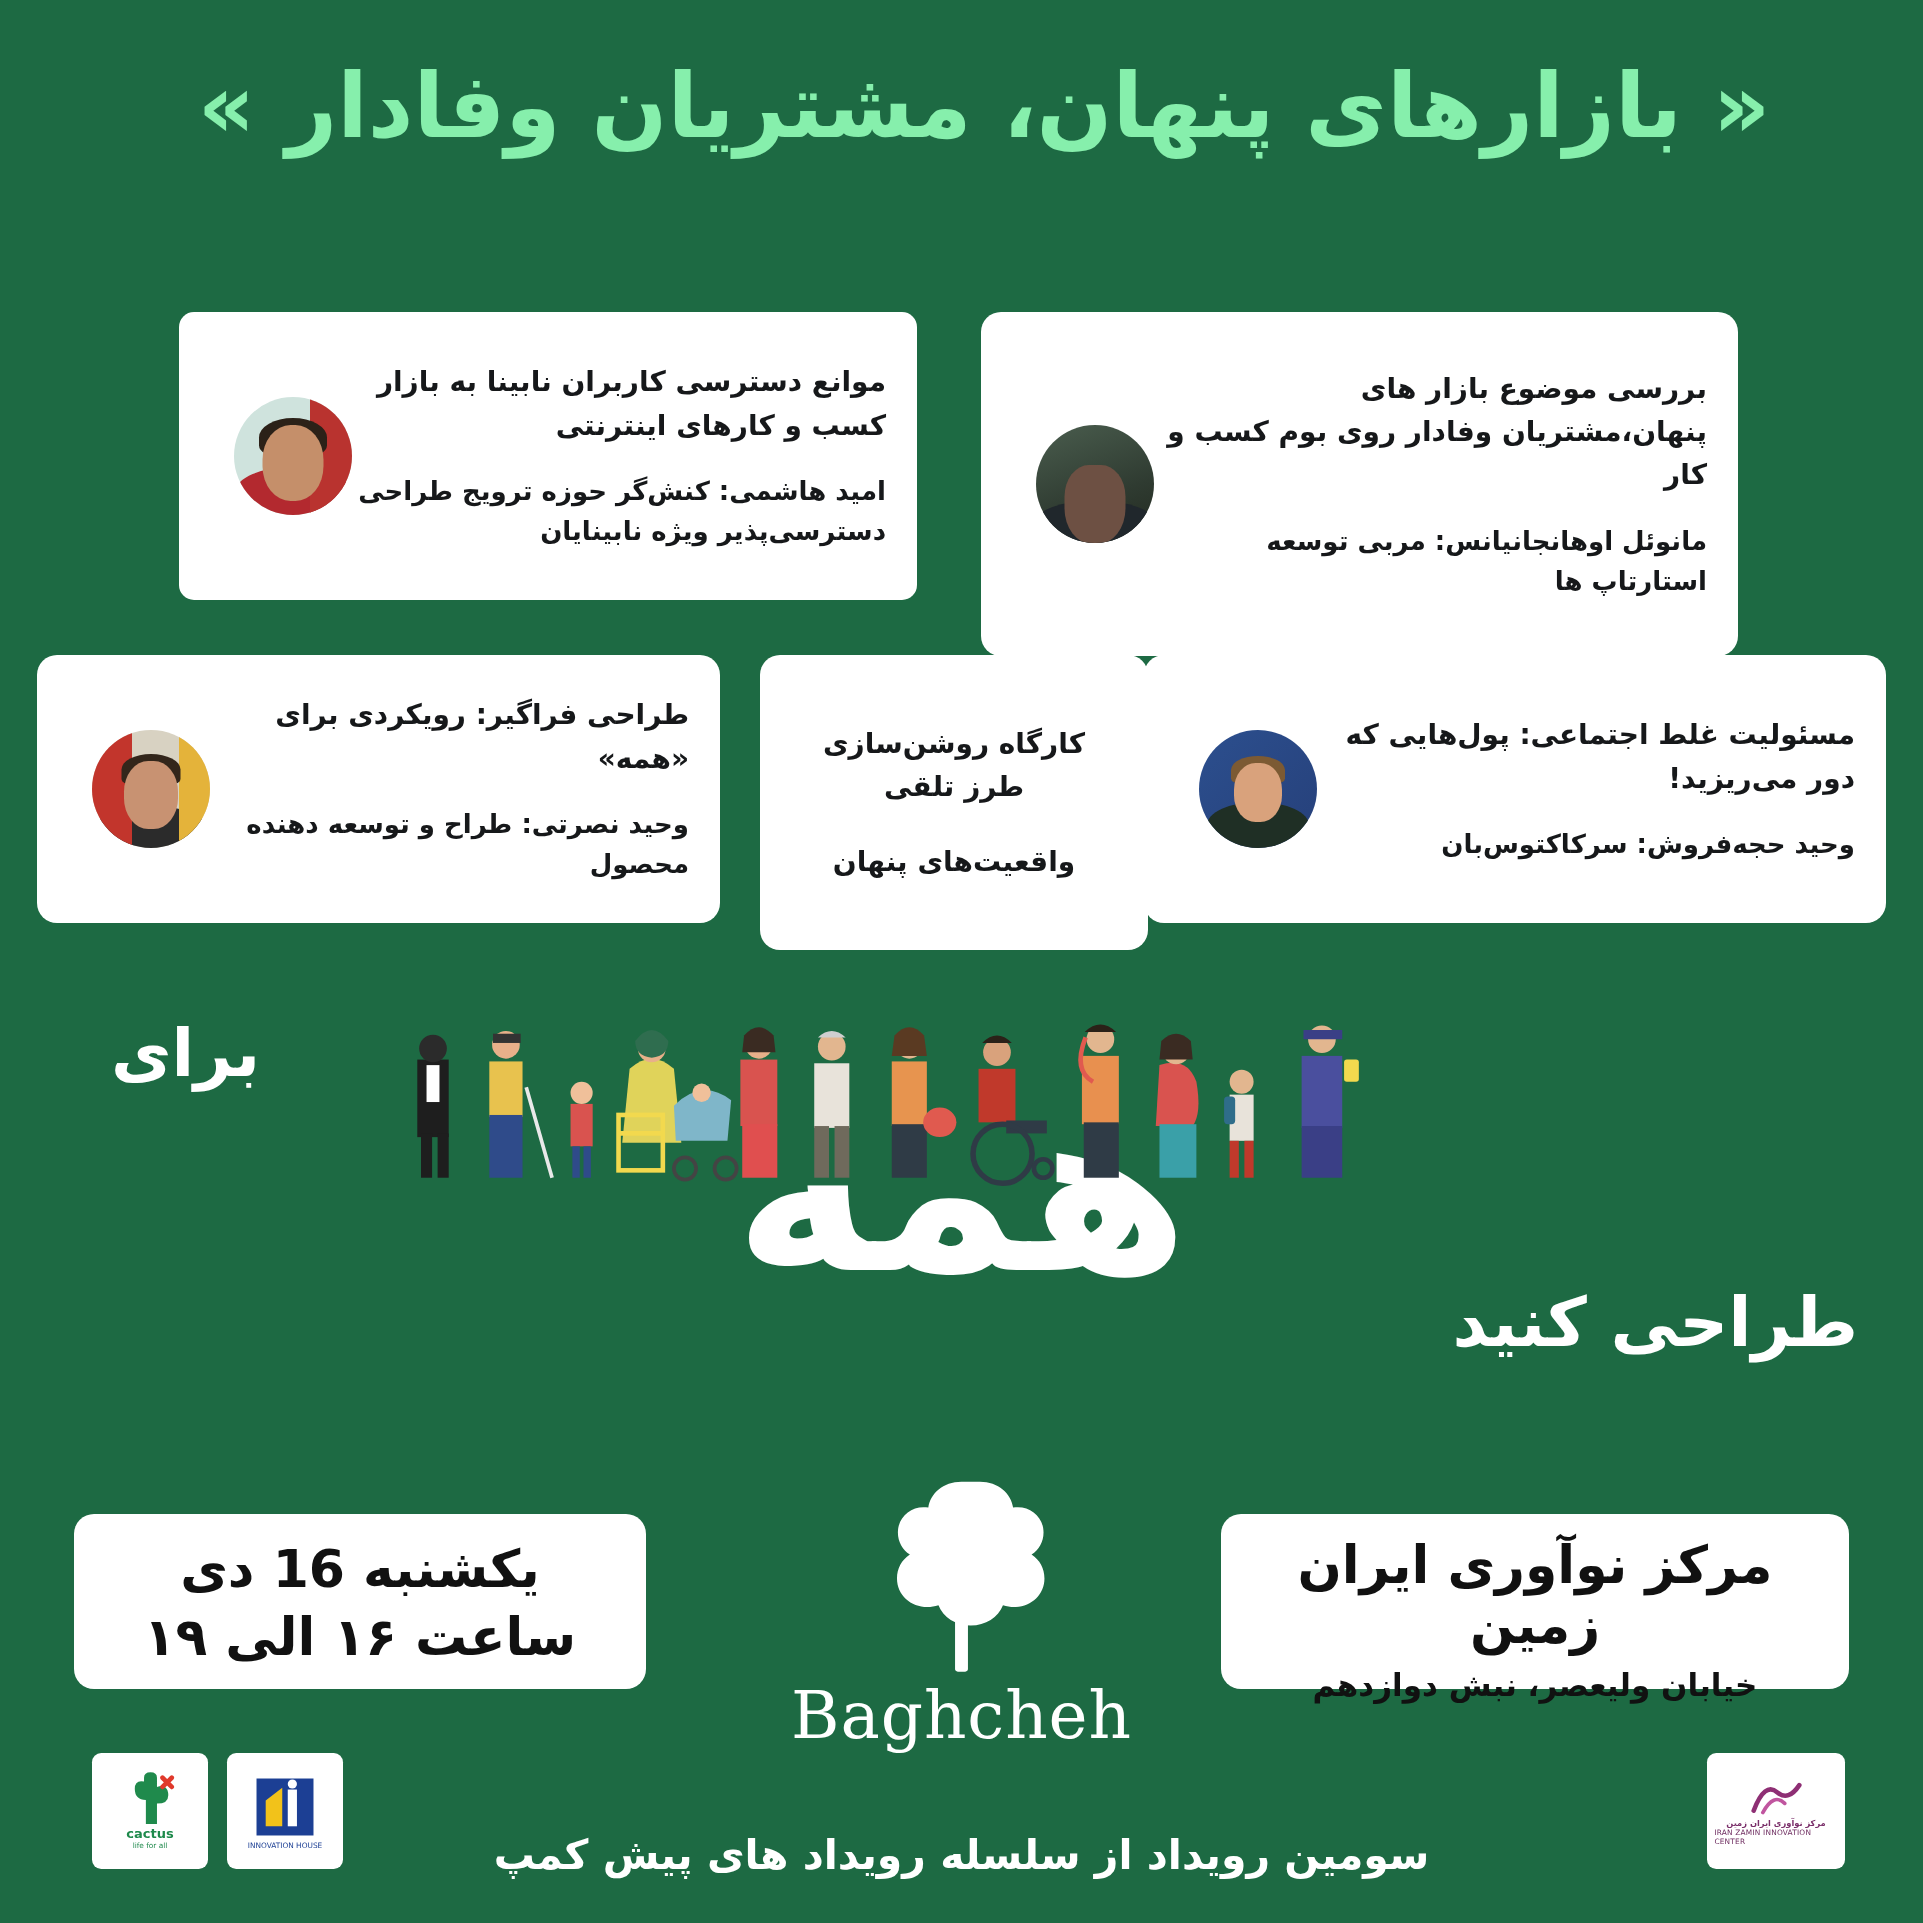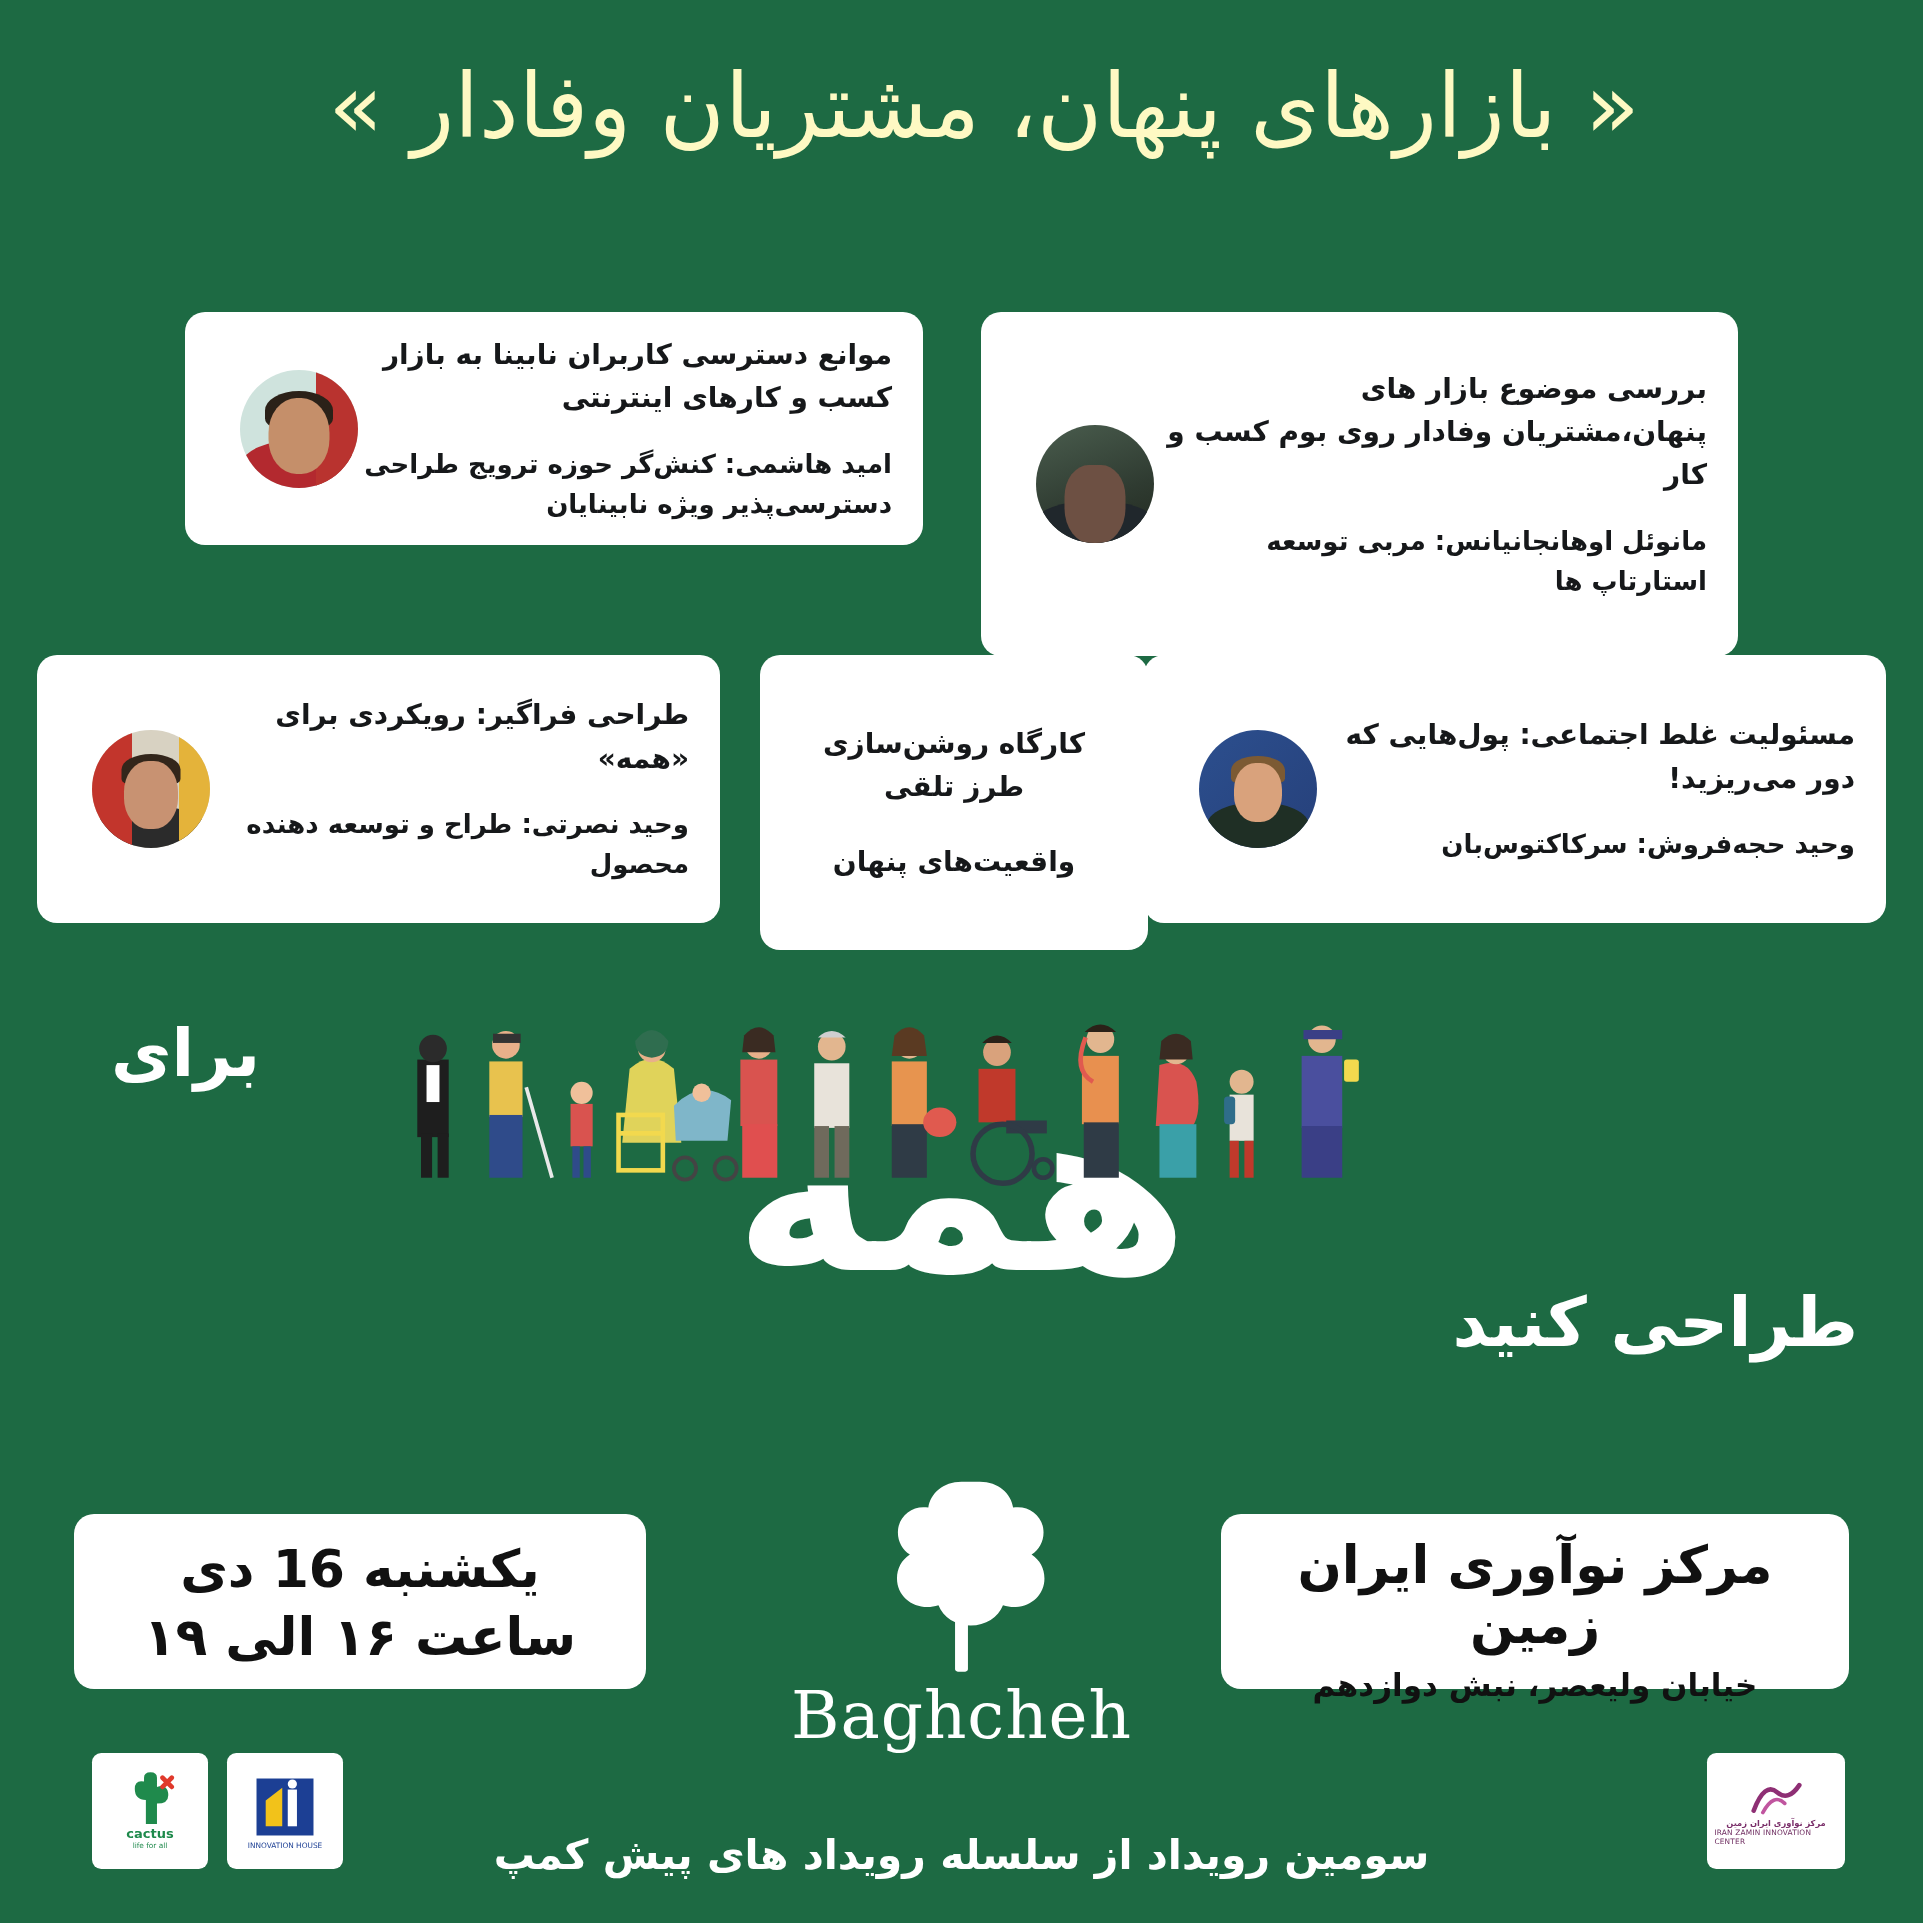--- a/index.html
+++ b/index.html
@@ -19,23 +19,23 @@
     box-sizing: border-box;
   }
 
   
   .title {
     position: absolute;
     top: 54px;
     left: 0;
     right: 0;
     text-align: center;
-    color: #fef9c3;
+    color: #86efac;
     font-size: 89px;
-    font-weight: normal;
+    font-weight: bold;
     letter-spacing: 0px;
     direction: rtl;
     padding-left: 45px;
   }
 
   
   .card {
     position: absolute;
     background: #ffffff;
     border-radius: 20px;
@@ -92,21 +92,21 @@
 
   .av4 { background: #d8d2c2; }
   .av4 .bg2{position:absolute;left:0;top:0;width:34%;height:100%;background:#c2352c;}
   .av4 .bg3{position:absolute;right:0;top:0;width:26%;height:100%;background:#e4b33a;}
   .av4:after{content:"";position:absolute;left:50%;top:26%;width:54px;height:68px;transform:translateX(-50%);background:#c89272;border-radius:45%;}
   .av4:before{content:"";position:absolute;left:50%;bottom:0;width:111px;height:42px;transform:translateX(-50%);background:#2b2b2b;border-radius:50% 50% 0 0;}
   .av4 .hair{position:absolute;left:50%;top:20%;width:59px;height:31px;transform:translateX(-50%);background:#33261b;border-radius:50% 50% 20% 20%;}
 
   
   #card-1 { top: 312px;  right: 185px; width: 757px;  height: 344px; }
-  #card-2 { top: 312px;  left: 185px;  width: 738px;  height: 233px; }
+  #card-2 { top: 312px;  left: 179px;  width: 738px;  height: 288px; border-radius: 15px; }
   #card-3 { top: 655px;  right: 37px;  width: 742px;  height: 268px; }
   #card-4 { top: 655px;  right: 775px; width: 388px;  height: 295px; }
   #card-5 { top: 655px;  left: 37px;   width: 683px;  height: 268px; }
 
   #card-4 .texts { text-align: center; }
   #card-4 .topic { font-size: 28px; margin-bottom: 31px; }
   #card-4 .speaker { font-size: 28px; font-weight: bold; }
 
   
   .baraye {

